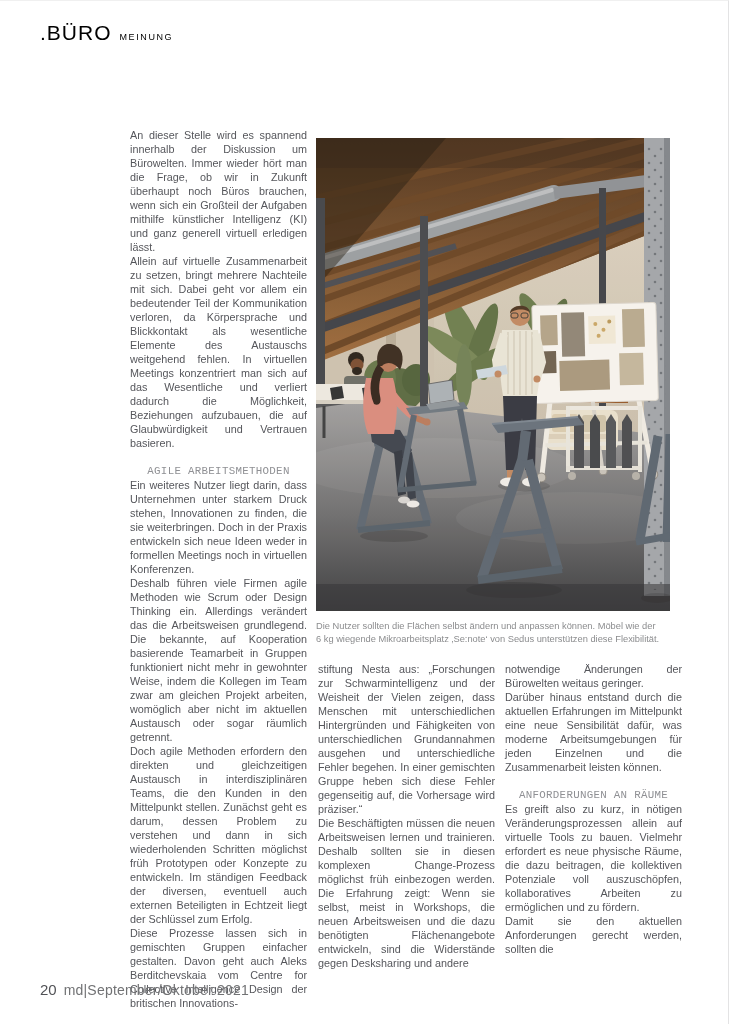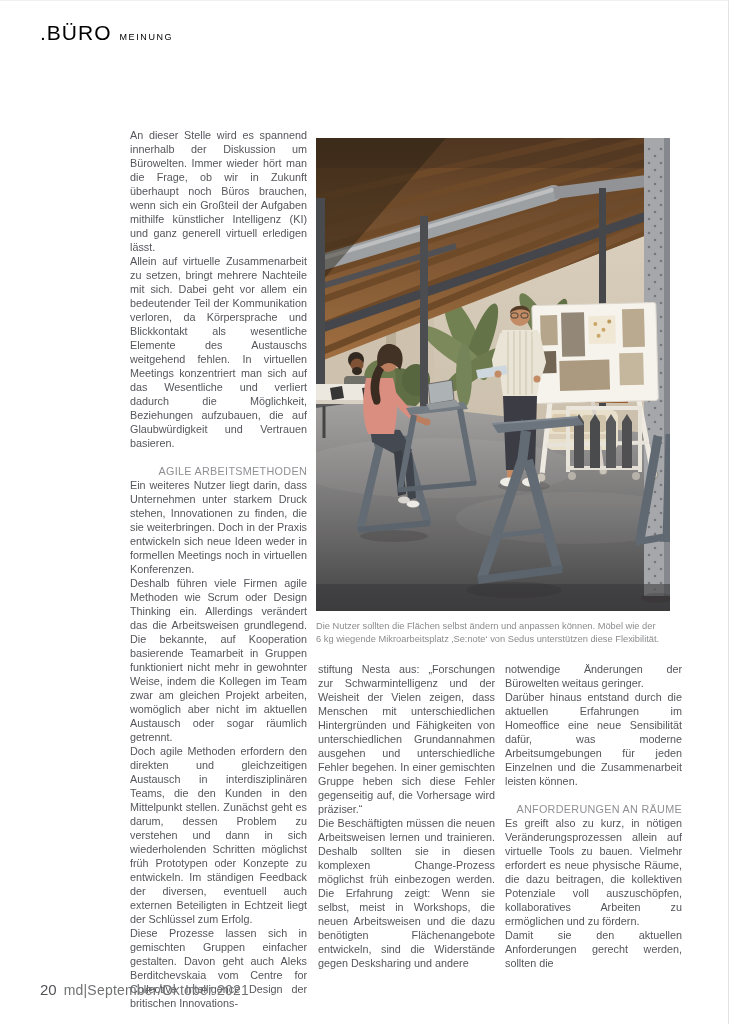--- a/index.html
+++ b/index.html
@@ -9,21 +9,21 @@
     border-top:1px solid #f0f0f0;border-right:1px solid #e3e3e4;
     box-sizing:border-box;
   }
   
   .kicker-row{position:absolute;left:40px;top:20px;display:flex;align-items:baseline;color:#000000;}
   .kicker{font-size:21px;font-weight:300;letter-spacing:1px;}
   .kicker-sub{font-size:9px;letter-spacing:1.6px;margin-left:8px;font-weight:400;}
   
   .col{position:absolute;width:177px;color:#55565b;font-size:10.8px;line-height:14px;text-align:justify;}
   .col p{margin:0;}
-  .col .heading{color:#8f9094;letter-spacing:.3px;margin-top:14px;text-align:right;}
+  .col .heading{color:#8f9094;letter-spacing:.3px;margin-top:14px;text-align:center;font-family:Liberation Mono, monospace;}
   #col1{left:130px;top:127px;}
   #col2{left:318px;top:661px;}
   #col3{left:505px;top:661px;}
   
   figure{position:absolute;left:316px;top:137px;margin:0;width:394px;}
   figcaption{margin-top:9px;width:346px;color:#8b8c8e;font-size:9.3px;line-height:13px;text-align:left;}
   svg{display:block;}
   
   .footer{position:absolute;left:40px;top:980px;display:flex;align-items:baseline;}
   .page-num{font-size:15px;color:#515256;}
@@ -268,21 +268,21 @@
     <figcaption>Die Nutzer sollten die Flächen selbst ändern und anpassen können. Möbel wie der 6 kg wiegende Mikroarbeitsplatz ‚Se:note‘ von Sedus unterstützen diese Flexibilität.</figcaption>
   </figure>
 
   <div class="col" id="col2">
     <p>stiftung Nesta aus: „Forschungen zur Schwarmintelligenz und der Weisheit der Vielen zeigen, dass Menschen mit unterschiedlichen Hintergründen und Fähigkeiten von unterschiedlichen Grundannahmen ausgehen und unterschiedliche Fehler begehen. In einer gemischten Gruppe heben sich diese Fehler gegenseitig auf, die Vorhersage wird präziser.“</p>
     <p>Die Beschäftigten müssen die neuen Arbeitsweisen lernen und trainieren. Deshalb sollten sie in diesen komplexen Change-Prozess möglichst früh einbezogen werden. Die Erfahrung zeigt: Wenn sie selbst, meist in Workshops, die neuen Arbeitsweisen und die dazu benötigten Flächenangebote entwickeln, sind die Widerstände gegen Desksharing und andere</p>
   </div>
 
   <div class="col" id="col3">
     <p>notwendige Änderungen der Bürowelten weitaus geringer.</p>
-    <p>Darüber hinaus entstand durch die aktuellen Erfahrungen im Homeoffice eine neue Sensibilität dafür, was moderne Arbeitsumgebungen für jeden Einzelnen und die Zusammenarbeit leisten können.</p>
+    <p>Darüber hinaus entstand durch die aktuellen Erfahrungen im Mittelpunkt eine neue Sensibilität dafür, was moderne Arbeitsumgebungen für jeden Einzelnen und die Zusammenarbeit leisten können.</p>
     <p class="heading">ANFORDERUNGEN AN RÄUME</p>
     <p>Es greift also zu kurz, in nötigen Veränderungsprozessen allein auf virtuelle Tools zu bauen. Vielmehr erfordert es neue physische Räume, die dazu beitragen, die kollektiven Potenziale voll auszuschöpfen, kollaboratives Arbeiten zu ermöglichen und zu fördern.</p>
     <p>Damit sie den aktuellen Anforderungen gerecht werden, sollten die</p>
   </div>
 
   <div class="footer">
     <span class="page-num">20</span>
     <span class="issue">md|September/Oktober 2021</span>
   </div>
 

